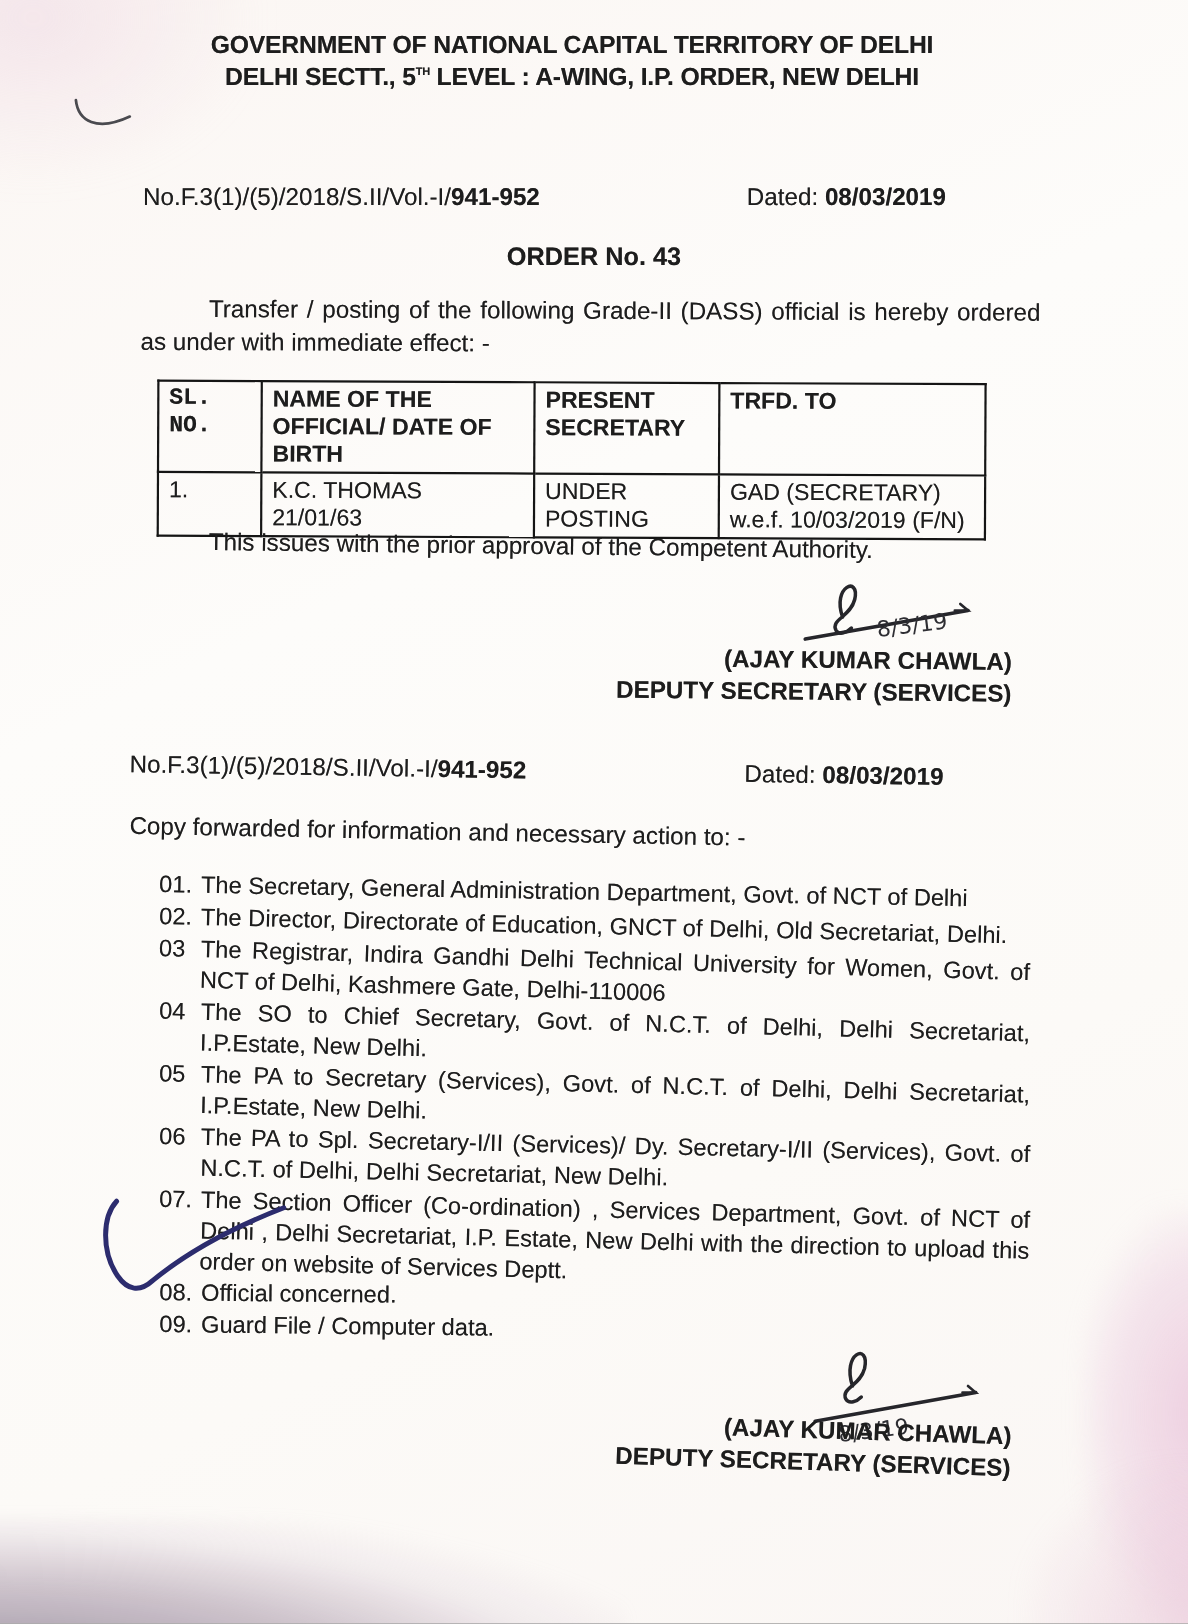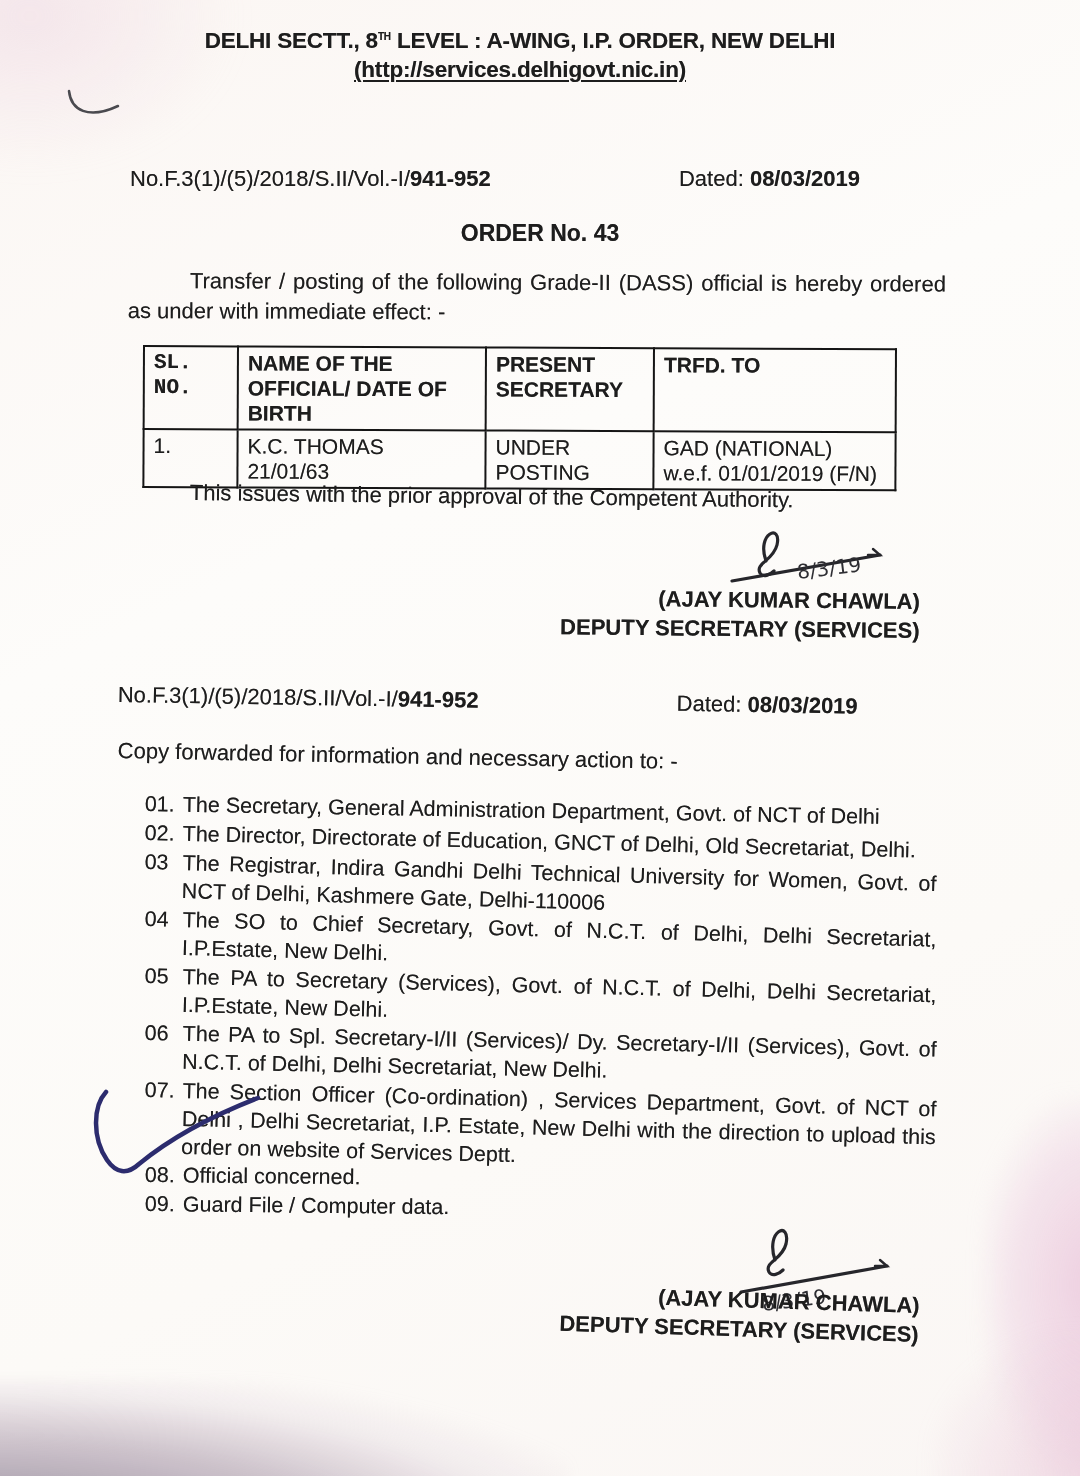--- a/index.html
+++ b/index.html
@@ -66,22 +66,22 @@
   <div class="stain stain-topleft"></div>
   <div class="stain stain-rightmid"></div>
   <div class="stain stain-bottomleft"></div>
   <div class="stain stain-bottomright"></div>
 
   <svg class="abs pencurve" style="left:62px;top:82px;" width="72" height="46">
     <path d="M7 9 C9 28, 26 38, 56 24"></path>
   </svg>
 
   <div class="abs header txt">
-    <div><span>DELHI SECTT., 8</span><sup>TH</sup><span> LEVEL : A-WING, I.P. ORDER, NEW DELHI</span></div>
-    <div class="url">(http://services.delhigovt.nic.in)</div>
+    <div>GOVERNMENT OF NATIONAL CAPITAL TERRITORY OF DELHI</div>
+    <div><span>DELHI SECTT., 5</span><sup>TH</sup><span> LEVEL : A-WING, I.P. ORDER, NEW DELHI</span></div>
   </div>
 
   <div class="abs refrow ref1 txt">
     <div><span>No.F.3(1)/(5)/2018/S.II/Vol.-I/</span><span class="b">941-952</span></div>
     <div><span>Dated: </span><span class="b">08/03/2019</span></div>
   </div>
 
   <div class="abs order-title txt">ORDER No. 43</div>
 
   <div class="abs intro txt">Transfer / posting of the following Grade-II (DASS) official is hereby ordered as under with immediate effect: -</div>
@@ -97,22 +97,22 @@
     </thead>
     <tbody>
       <tr>
         <td>1.</td>
         <td>
           <div>K.C. THOMAS</div>
           <div>21/01/63</div>
         </td>
         <td>UNDER POSTING</td>
         <td>
-          <div>GAD (NATIONAL)</div>
-          <div>w.e.f. 01/01/2019 (F/N)</div>
+          <div>GAD (SECRETARY)</div>
+          <div>w.e.f. 10/03/2019 (F/N)</div>
         </td>
       </tr>
     </tbody>
   </table>
 
   <div class="abs approval txt">This issues with the prior approval of the Competent Authority.</div>
 
   <svg class="abs" style="left:722px;top:515px;" width="210" height="85">
     <path class="hand" d="M44 46 C34 18, 60 8, 55 30 C51 46, 33 48, 38 58 C41 63, 48 60, 52 56"></path>
     <path class="hand" d="M10 66 L158 40"></path>

